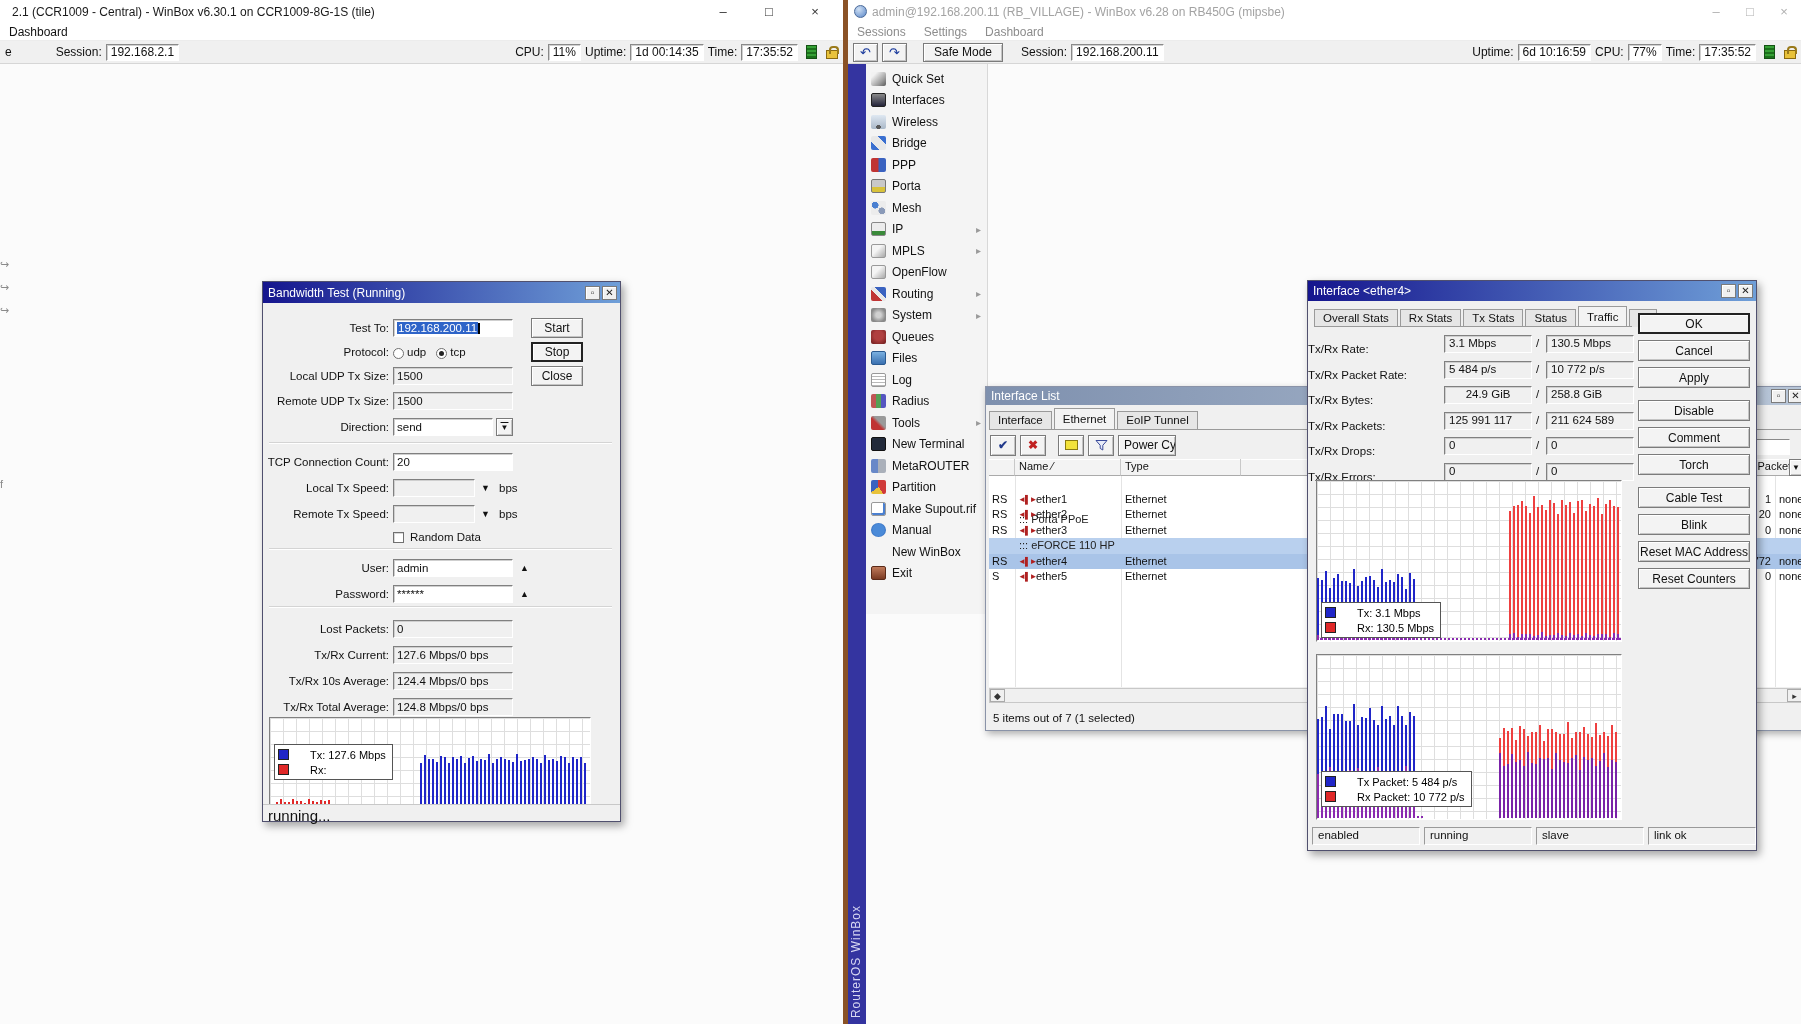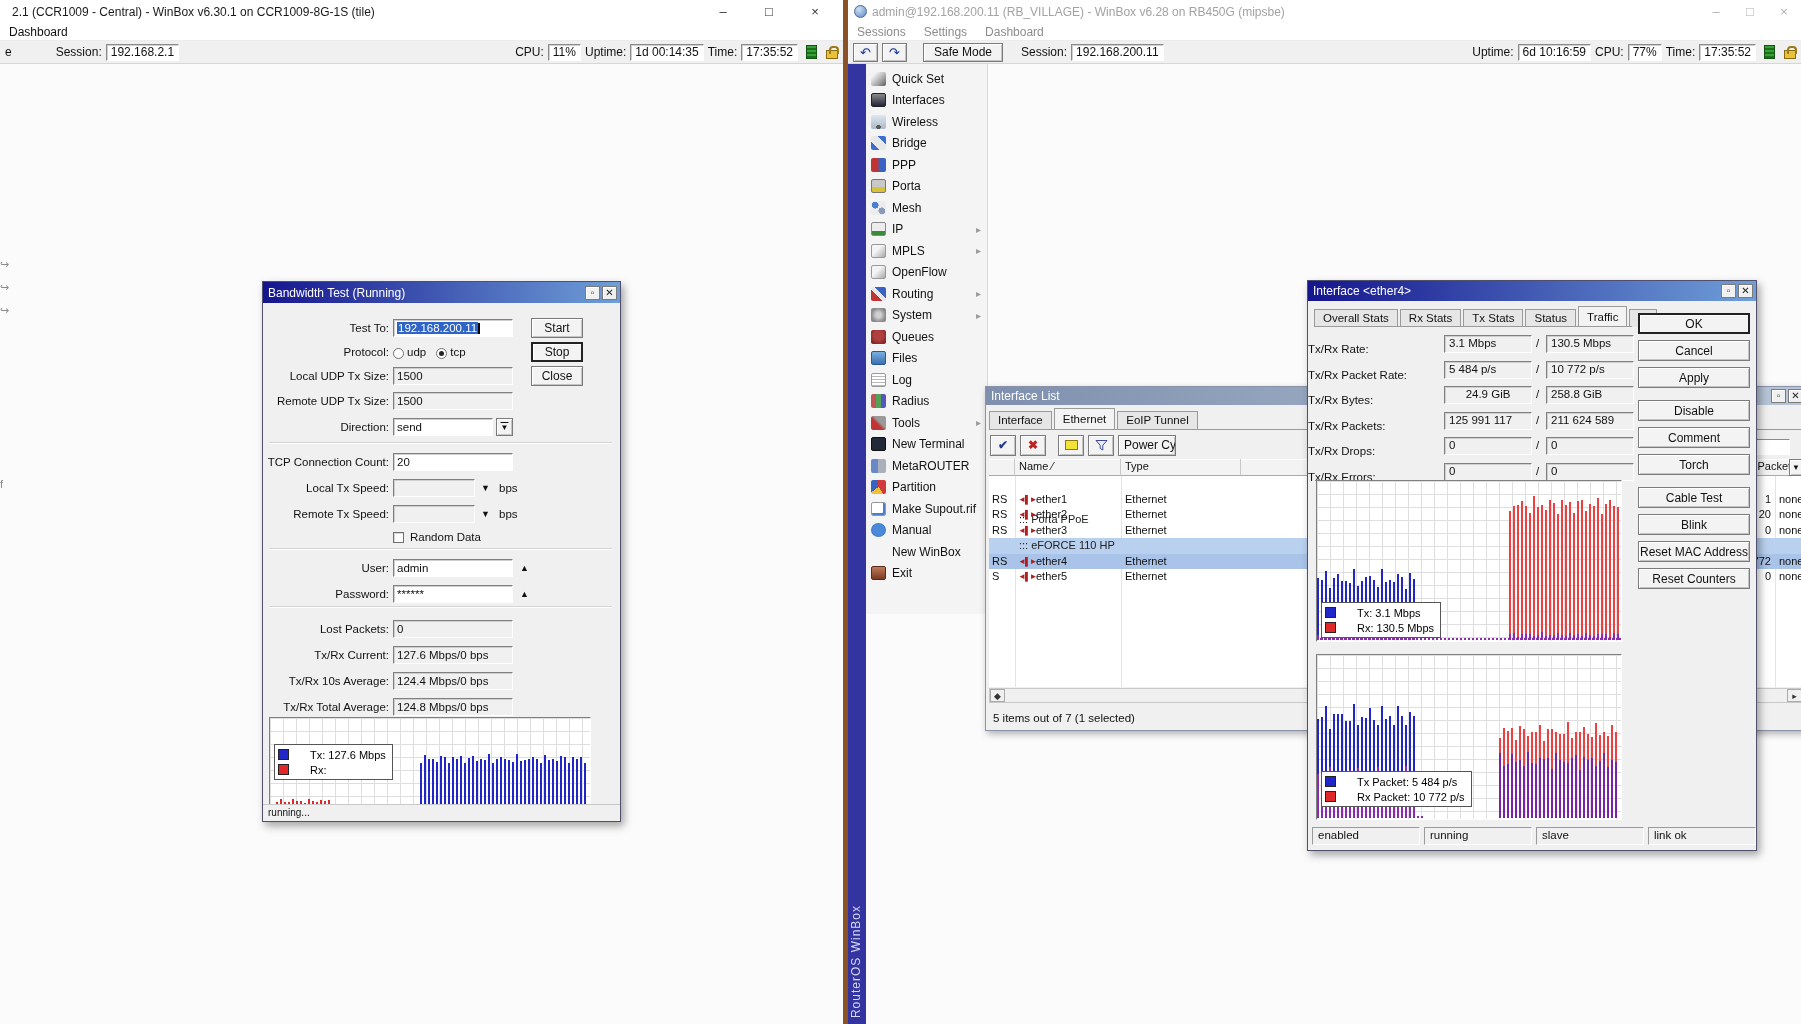--- a/index.html
+++ b/index.html
@@ -47,21 +47,21 @@
   .cursor-block{display:inline-block;width:2px;height:11px;background:#000;vertical-align:middle}
   .sep{position:absolute;left:6px;right:8px;height:2px;border-top:1px solid #d4d4d4;border-bottom:1px solid #fff}
   .dlg-btn{position:absolute;left:268px;width:52px;height:20px}
   .dlg-btn.focused{border:1px solid #222;box-shadow:inset 0 0 0 1px #222, inset 2px 2px 0 #fff}
   .radio{display:inline-block;width:11px;height:11px;border-radius:50%;border:1px solid #707070;background:#fff;margin:0 3px 0 8px;position:relative;top:1px}
   .radio.on:before{content:"";position:absolute;left:2px;top:2px;width:5px;height:5px;border-radius:50%;background:#222}
   .checkbox{display:inline-block;width:11px;height:11px;border:1px solid #707070;background:#fff;box-shadow:inset 1px 1px 0 #d8d8d8}
   .upbtn{position:absolute;font-size:9px;color:#111}
   .dropbtn{position:absolute;width:17px;height:18px;font-size:8px}
   .unit{position:absolute;left:236px;font-size:11.5px}
-  .status-strip{position:absolute;left:0;right:0;bottom:0;height:17px;border-top:1px solid #c8c8c8;background:#f0f0f0;font-size:10px;padding:2px 5px;color:#111}
+  .status-strip{position:absolute;left:0;right:0;bottom:0;height:17px;border-top:1px solid #c8c8c8;background:#f0f0f0;font-size:15px;padding:2px 5px;color:#111}
   
   .graph{position:absolute;background:#fff;border:1px solid;border-color:#808080 #fff #fff #808080;background-image:linear-gradient(#dedede 1px,transparent 1px),linear-gradient(90deg,#dedede 1px,transparent 1px);background-size:13px 13px;overflow:hidden}
   .gbar{position:absolute;bottom:1px;width:2px}
   .gbase{position:absolute;bottom:1px;height:0;border-bottom:2px dotted}
   .glegend{position:absolute;background:#fff;border:1px solid #555;font-size:11px;padding:2px 6px 2px 3px;z-index:5;white-space:nowrap}
   .glrow{display:flex;align-items:center;height:15px;gap:21px}
   .glchip{width:11px;height:11px;border:1px solid #222;flex:0 0 auto}
   
   .bluestrip{position:absolute;left:0;top:0;width:18px;bottom:0;background:#3434a0}
   .brand{position:absolute;left:1px;bottom:6px;writing-mode:vertical-rl;transform:rotate(180deg);color:#d8d8f2;font-size:12px;letter-spacing:1px;white-space:nowrap}

